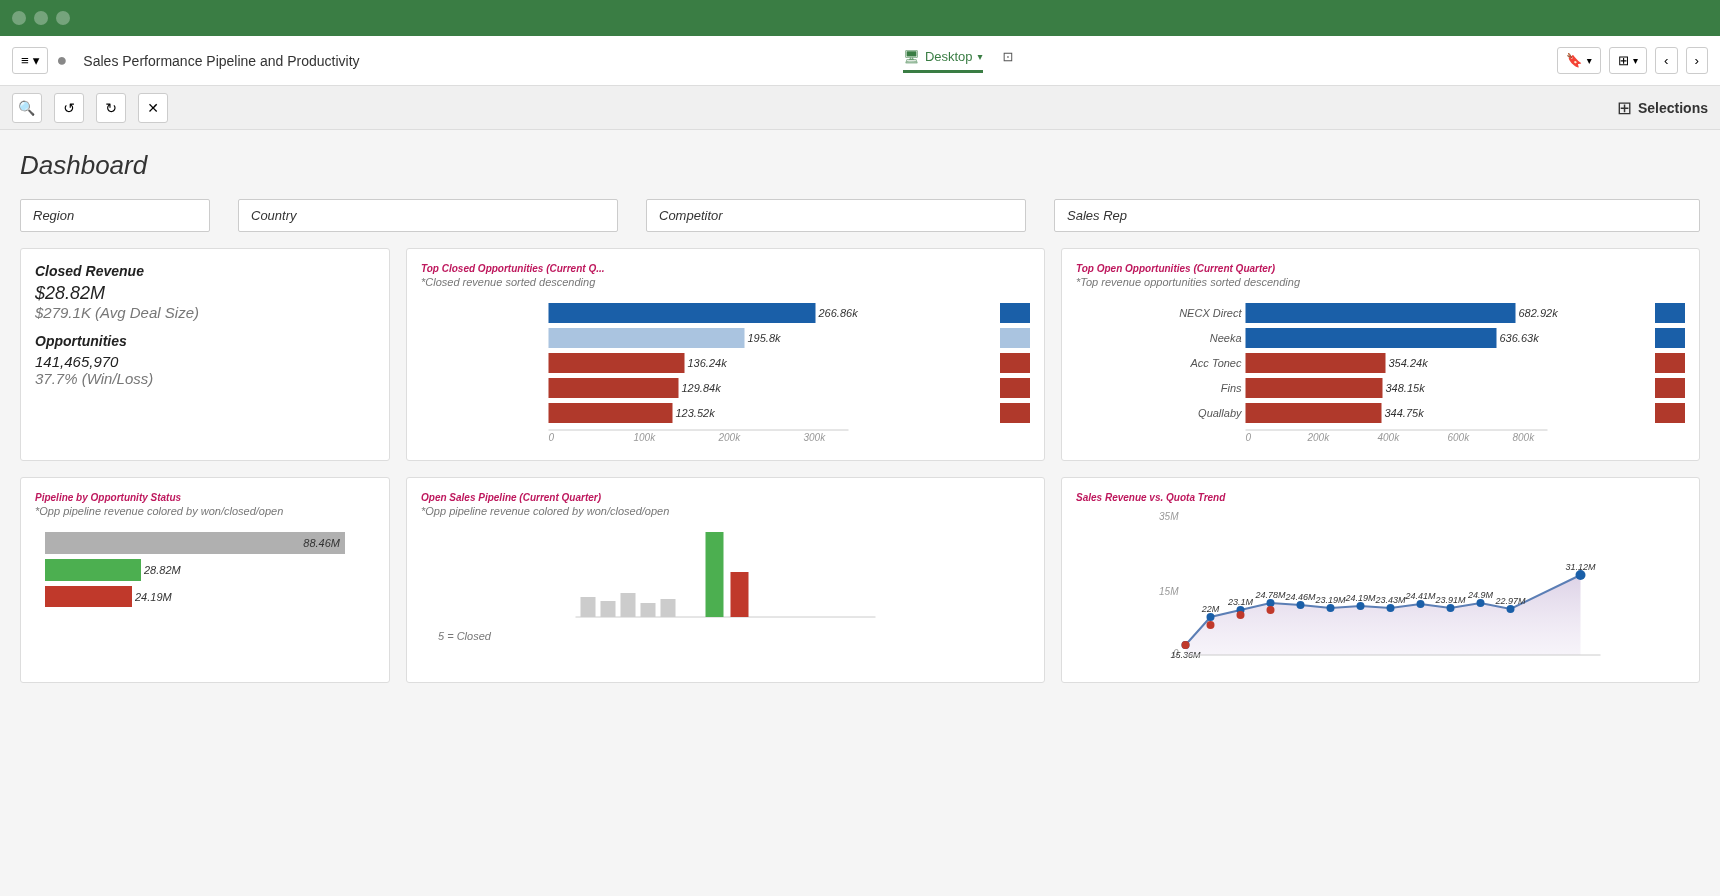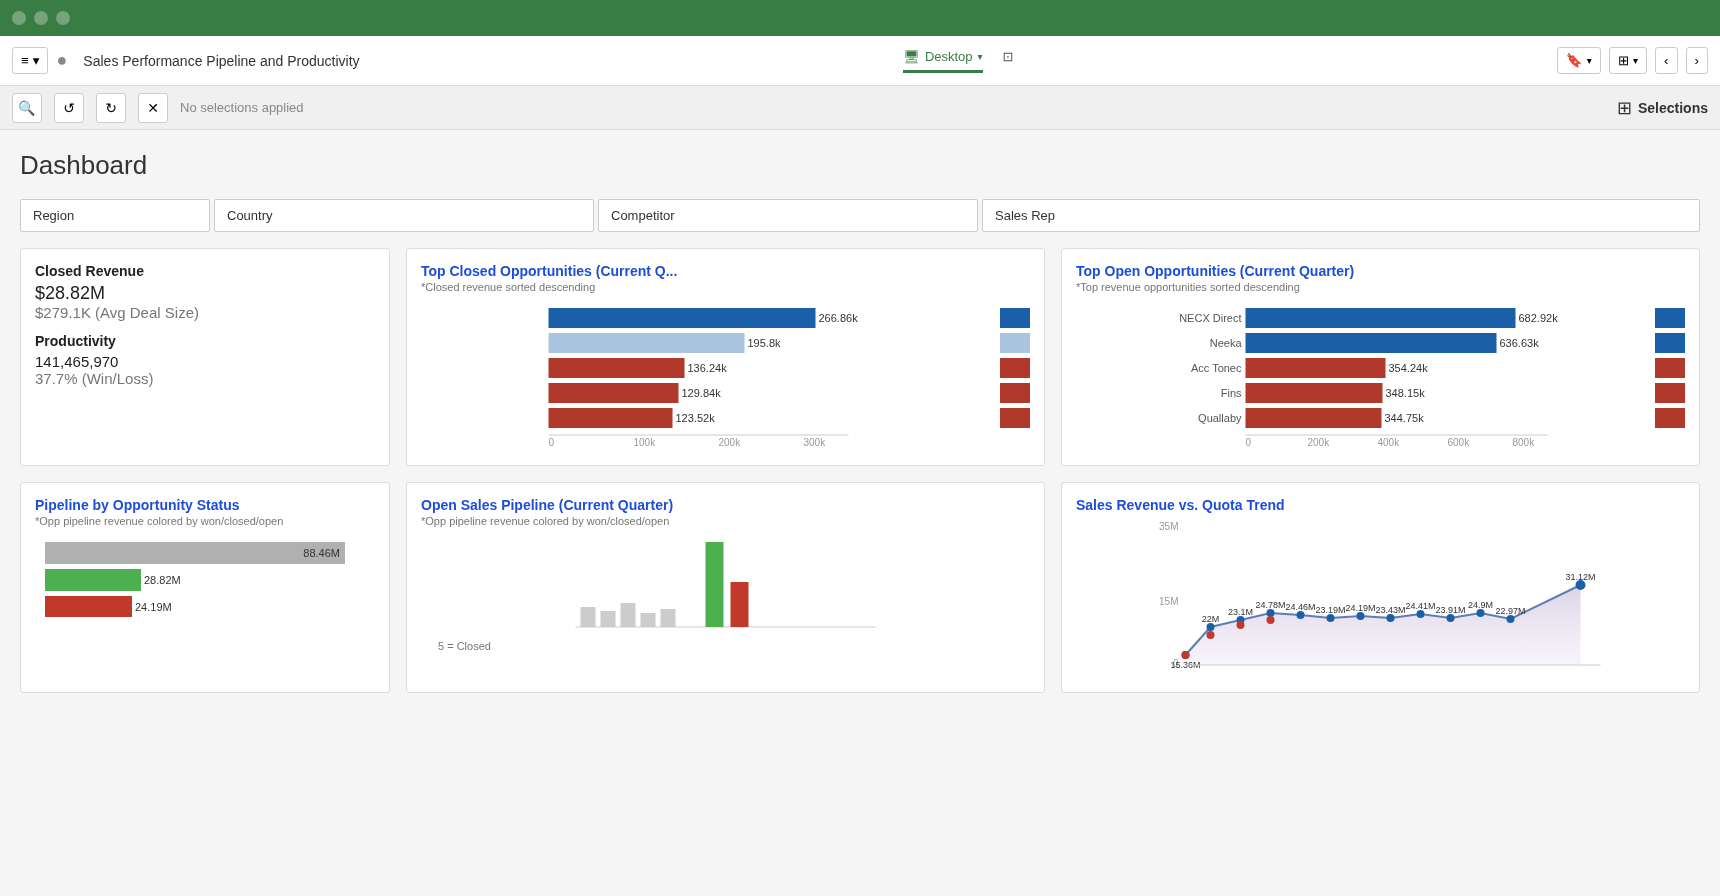--- a/index.html
+++ b/index.html
@@ -75,27 +75,28 @@
     }
     .selections-btn {
       display: flex; align-items: center; gap: 6px;
       margin-left: auto; cursor: pointer; font-size: 14px; font-weight: 500; color: #333;
     }
 
     .dashboard-container {
       padding: 20px 20px;
       background: #f5f5f5;
       min-height: calc(100vh - 130px);
+      font-style: italic;
     }
     .dashboard-title {
       font-size: 26px; font-weight: 300; color: #333; margin-bottom: 18px;
     }
 
     .filter-row {
-      display: flex; gap: 4px; margin-bottom: 16px;
+      display: flex; gap: 28px; margin-bottom: 16px;
     }
     .filter-box {
       border: 1px solid #ccc; background: #fff; border-radius: 2px;
       padding: 8px 12px; font-size: 13px; cursor: pointer;
     }
     .filter-box.region { width: 190px; }
     .filter-box.country { width: 380px; }
     .filter-box.competitor { width: 380px; }
     .filter-box.salesrep { flex: 1; }
 
@@ -103,21 +104,21 @@
       display: flex; gap: 16px; margin-bottom: 16px;
     }
     .chart-panel {
       background: #fff; border: 1px solid #ddd; border-radius: 3px; padding: 14px;
       flex: 1;
     }
     .chart-panel.left { flex: 0 0 370px; }
     .chart-panel.wide { flex: 1; }
 
     .chart-title {
-      font-size: 14px; font-weight: 700; color: #1d4ed8; margin-bottom: 2px;
+      font-size: 10px; font-weight: 700; color: #be185d; margin-bottom: 2px;
     }
     .chart-subtitle {
       font-size: 11px; color: #777; margin-bottom: 10px;
     }
 
     
     .kpi-section { margin-bottom: 12px; }
     .kpi-label { font-size: 14px; font-weight: 700; color: #222; margin-bottom: 4px; }
     .kpi-value { font-size: 18px; font-weight: 500; color: #222; }
     .kpi-sub { font-size: 15px; color: #777; }
@@ -178,21 +179,20 @@
   </button>
   <button class="sel-icon-btn">
     <span style="font-size:14px;">↺</span>
   </button>
   <button class="sel-icon-btn">
     <span style="font-size:14px;">↻</span>
   </button>
   <button class="sel-icon-btn">
     <span style="font-size:14px;">✕</span>
   </button>
-  <span class="sel-text">No selections applied</span>
   <div class="selections-btn">
     <span style="font-size:18px;">⊞</span>
     <span style="font-weight:600;">Selections</span>
   </div>
 </div>
 
 <div class="dashboard-container">
   <div class="dashboard-title">Dashboard</div>
 
   <div class="filter-row">
@@ -204,21 +204,21 @@
 
   <div class="charts-row">
 
     <div class="chart-panel left">
       <div class="kpi-section">
         <div class="kpi-label">Closed Revenue</div>
         <div class="kpi-value">$28.82M</div>
         <div class="kpi-sub">$279.1K (Avg Deal Size)</div>
       </div>
       <div class="kpi-section">
-        <div class="kpi-label">Productivity</div>
+        <div class="kpi-label">Opportunities</div>
         <div class="kpi-value" style="font-size:15px;">141,465,970</div>
         <div class="kpi-sub">37.7% (Win/Loss)</div>
       </div>
     </div>
 
     <div class="chart-panel wide">
       <div class="chart-title">Top Closed Opportunities (Current Q...</div>
       <div class="chart-subtitle">*Closed revenue sorted descending</div>
       <div style="display:flex; gap:24px;">
         <div style="flex:1;">

